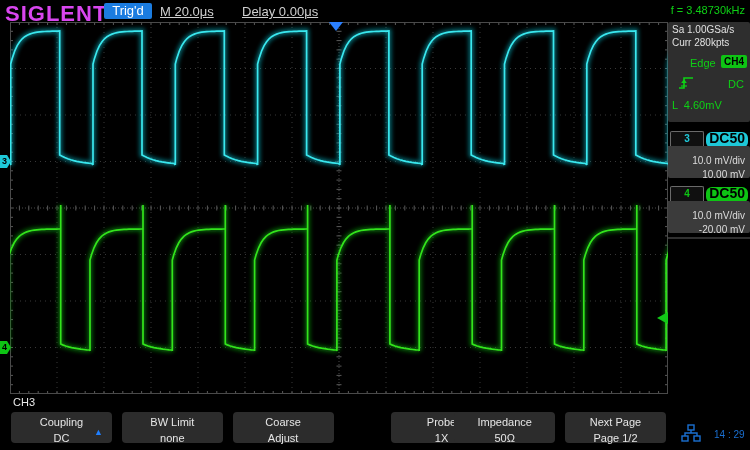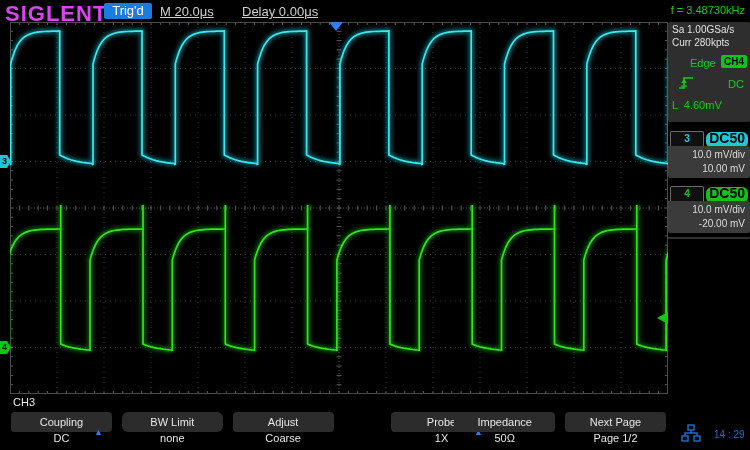--- a/index.html
+++ b/index.html
@@ -40,25 +40,25 @@
   #trig-coup{position:absolute;right:6px;top:26px;}
   #trig-level{position:absolute;left:4px;top:47px;white-space:pre;}
   .ch-panel{height:47px;background:transparent;}
   #ch3-panel{top:109px;} #ch4-panel{top:164px;}
   .ch-tab{position:absolute;left:2px;top:0;width:34px;height:15px;background:#101010;
     border:1px solid #6a6a6a;border-bottom:none;border-radius:2px 2px 0 0;
     font-size:10px;font-weight:bold;text-align:center;line-height:14px;}
   .ch-badge{position:absolute;right:2px;top:1px;height:16px;color:#000;font-weight:bold;font-size:14px;
     line-height:13px;padding:0 3px;border-radius:6px;}
   .ch-body{position:absolute;left:0;top:15px;width:82px;height:32px;background:#3b3b3b;border-radius:0 2px 2px 2px;
-    font-size:10px;color:#dcdcdc;text-align:right;padding:2px 5px 0 0;line-height:14px;}
+    font-size:10px;color:#dcdcdc;text-align:right;padding:8px 5px 0 0;line-height:14px;}
   #sb-divider{position:absolute;left:0;top:215px;width:82px;height:2px;background:#303030;}
   
   #menu-title{position:absolute;left:13px;top:396px;font-size:11px;color:#e8e8e8;}
-  .menu-btn{position:absolute;top:412px;width:101px;height:20px;background:#2c2c2c;border-radius:4px;
+  .menu-btn{position:absolute;top:412px;width:101px;height:31px;background:#2c2c2c;border-radius:4px;
     text-align:center;font-size:11px;color:#e6e6e6;line-height:16px;padding-top:2px;cursor:default;}
   .menu-arrow{position:absolute;right:9px;top:12px;color:#1f7fff;font-size:9px;}
   #net-icon{position:absolute;left:681px;top:424px;}
   #clock{position:absolute;left:714px;top:429px;font-size:10px;color:#1a6fd0;white-space:pre;}
 </style>
 </head>
 <body>
 
 <div id="screen">
 
@@ -479,27 +479,27 @@
     <div id="sb-divider"></div>
   </div>
 
   <div id="menu-title">CH3</div>
   <div id="menu-buttons">
       <div class="menu-btn" style="left: 11px; width: 101px;">
         <div>Coupling</div>
         <div>DC</div>
         <span class="menu-arrow">▲</span>
       </div>
-      <div class="menu-btn" style="left: 121.8px; width: 101px; border-radius: 6px;">
+      <div class="menu-btn" style="left: 121.8px; width: 101px;">
         <div>BW Limit</div>
         <div>none</div>
       </div>
       <div class="menu-btn" style="left: 232.6px; width: 101px;">
+        <div>Coarse</div>
         <div>Adjust</div>
-        <div>Coarse</div>
       </div>
       <div class="menu-btn" style="left: 344px; width: 101px; margin-left: 47px;">
         <div>Probe</div>
         <div>1X</div>
         <span class="menu-arrow">▲</span>
       </div>
       <div class="menu-btn" style="left: 454.2px; width: 101px;">
         <div>Impedance</div>
         <div>50Ω</div>
       </div>

